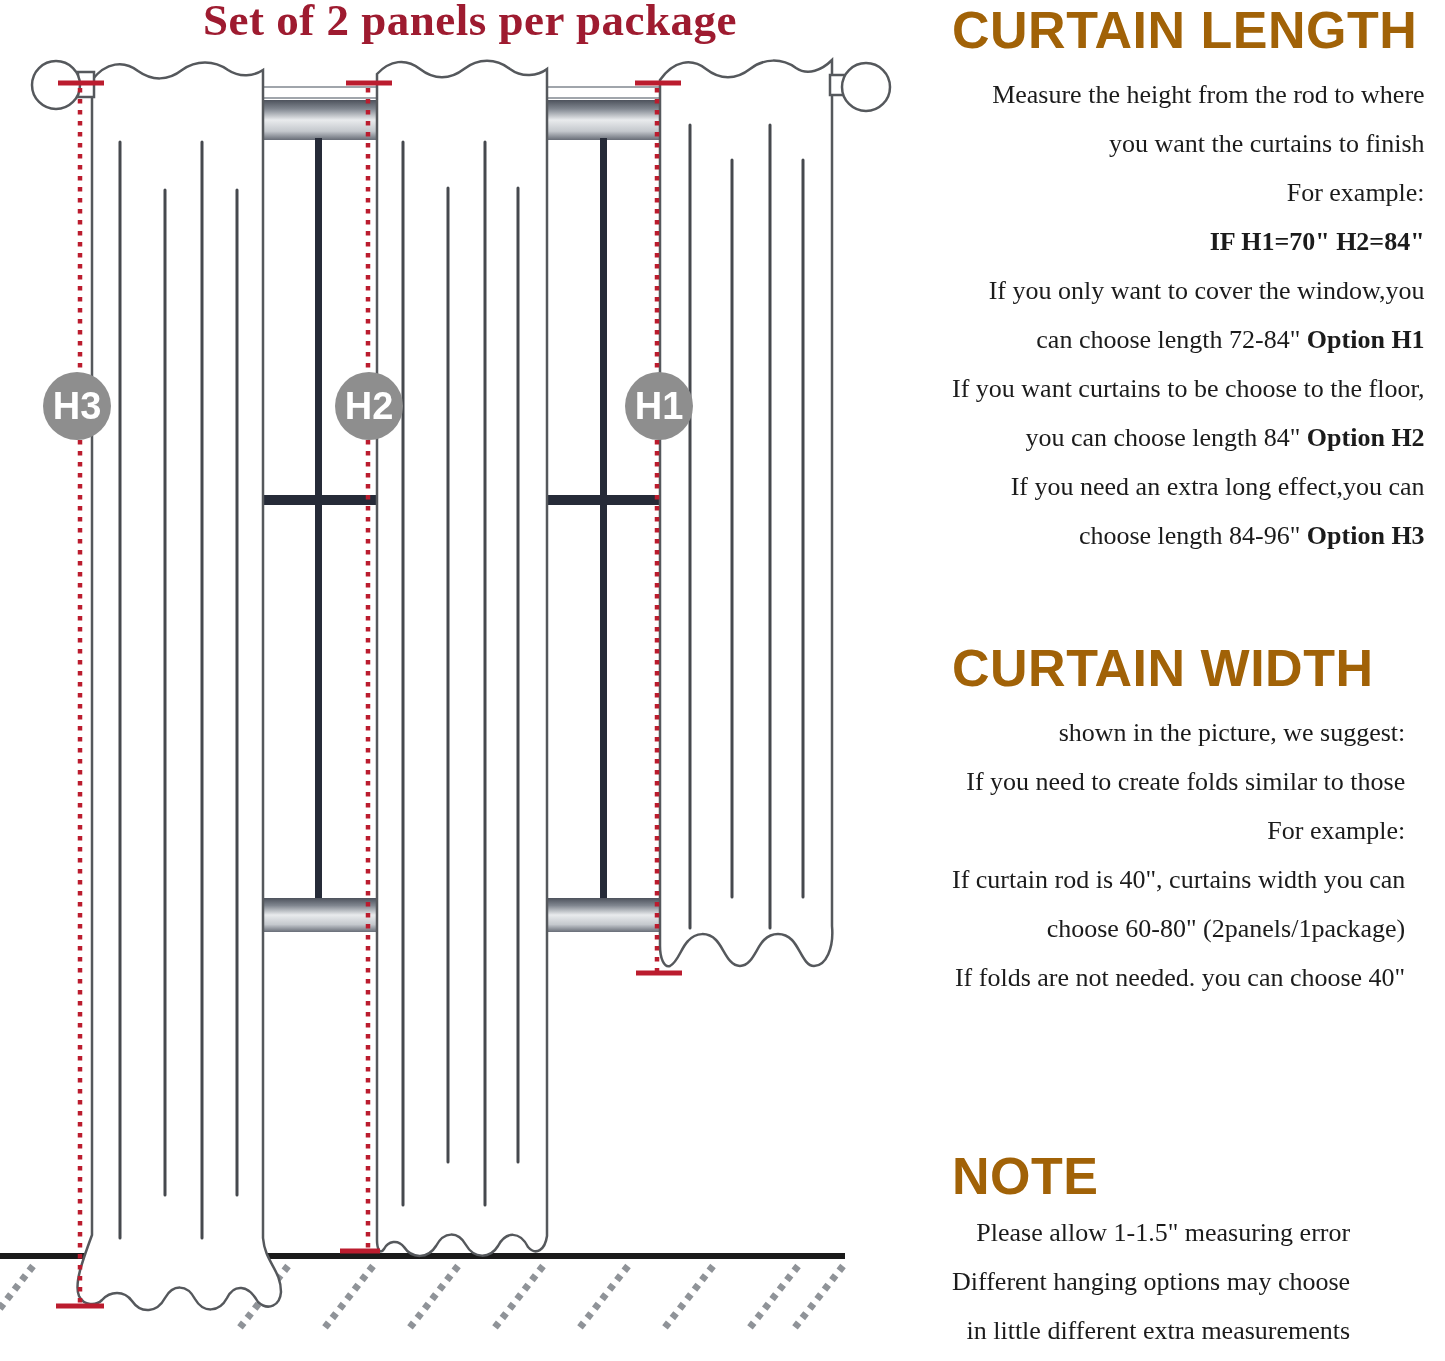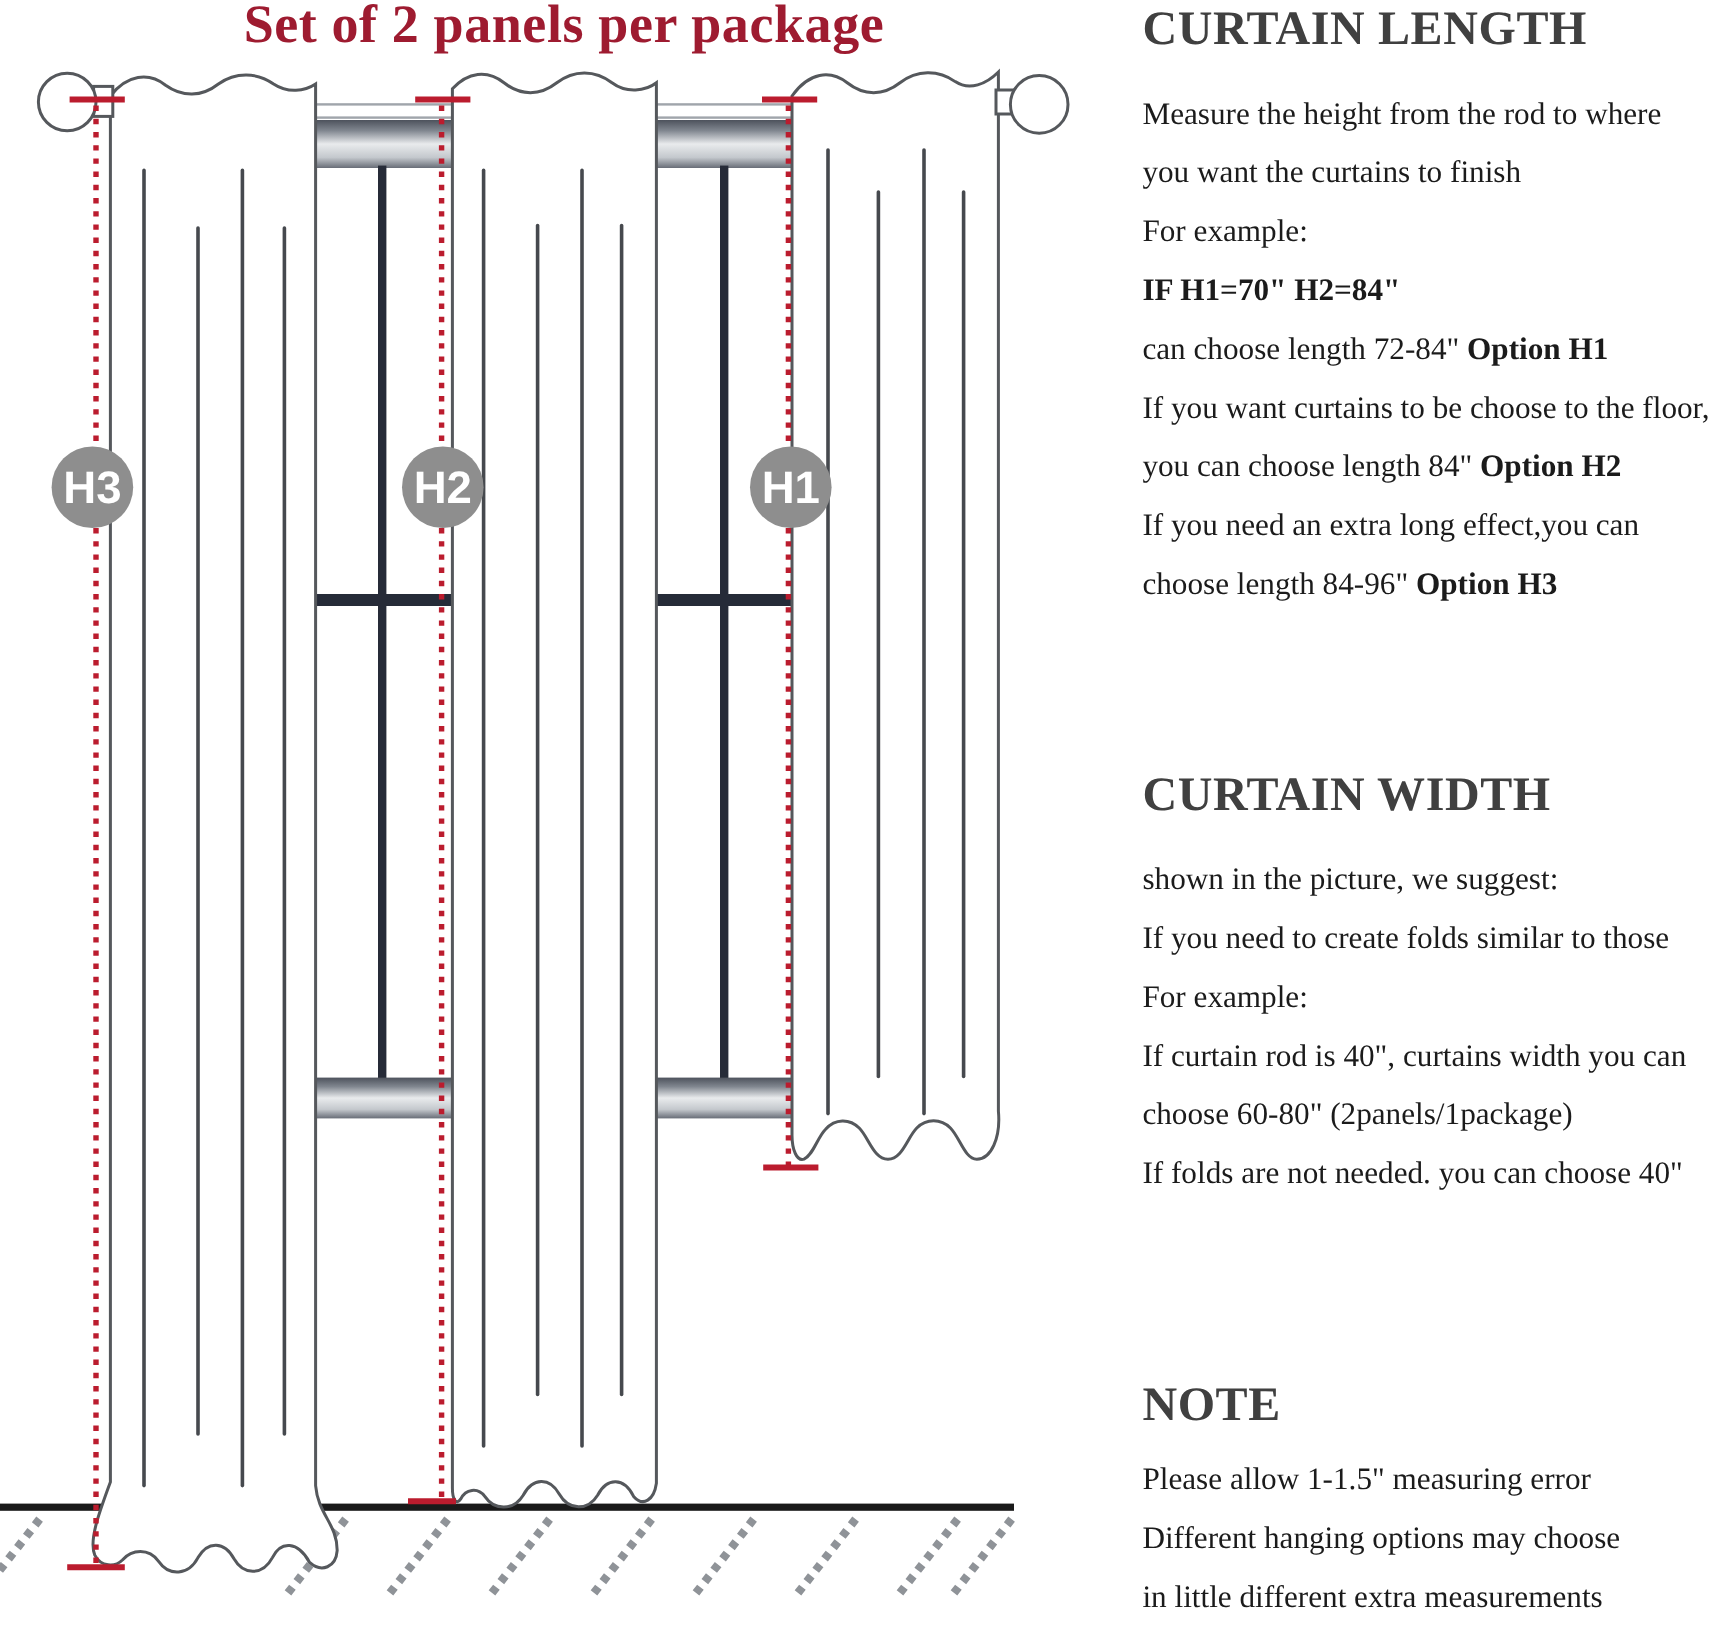--- a/index.html
+++ b/index.html
@@ -22,32 +22,33 @@
     color:#9e1b30;
   }
   .illustration{
     position:absolute;left:0;top:0;
   }
   .info-col{
     position:absolute;left:952px;top:0;width:493px;height:1361px;
   }
   .sec-heading{
     position:absolute;left:0;
-    font-family:Liberation Serif, serif;
+    font-family:Liberation Sans, sans-serif;
     font-weight:bold;
-    font-size:40px;
+    font-size:52px;
     letter-spacing:0.5px;
-    color:#404040;
+    color:#a16207;
     white-space:nowrap;
   }
   .sec-body{
     position:absolute;left:0;
     font-size:26px;
     line-height:49px;
     color:#1b1b1b;
+    text-align:right;
   }
   .text-line{white-space:nowrap;}
   .text-line b{font-weight:bold;}
 </style>
 </head>
 <body>
 
 <svg class="illustration" width="940" height="1361" viewBox="0 0 940 1361">
   <defs>
     <linearGradient id="rodg" x1="0" y1="0" x2="0" y2="1">
@@ -202,20 +203,21 @@
 
 <div class="title">Set of 2 panels per package</div>
 
 <div class="info-col" id="info-col">
     <div class="sec-heading" style="top: 0px;">CURTAIN LENGTH</div>
     <div class="sec-body" style="top: 70px;">
       <div class="text-line"><span>Measure the height from the rod to where</span></div>
       <div class="text-line"><span>you want the curtains to finish</span></div>
       <div class="text-line"><span>For example:</span></div>
       <div class="text-line"><b>IF H1=70" H2=84"</b></div>
+      <div class="text-line"><span>If you only want to cover the window,you</span></div>
       <div class="text-line"><span>can choose length 72-84" </span><b>Option H1</b></div>
       <div class="text-line"><span>If you want curtains to be choose to the floor,</span></div>
       <div class="text-line"><span>you can choose length 84" </span><b>Option H2</b></div>
       <div class="text-line"><span>If you need an extra long effect,you can</span></div>
       <div class="text-line"><span>choose length 84-96" </span><b>Option H3</b></div>
     </div>
     <div class="sec-heading" style="top: 638px;">CURTAIN WIDTH</div>
     <div class="sec-body" style="top: 708px;">
       <div class="text-line"><span>shown in the picture, we suggest:</span></div>
       <div class="text-line"><span>If you need to create folds similar to those</span></div>

